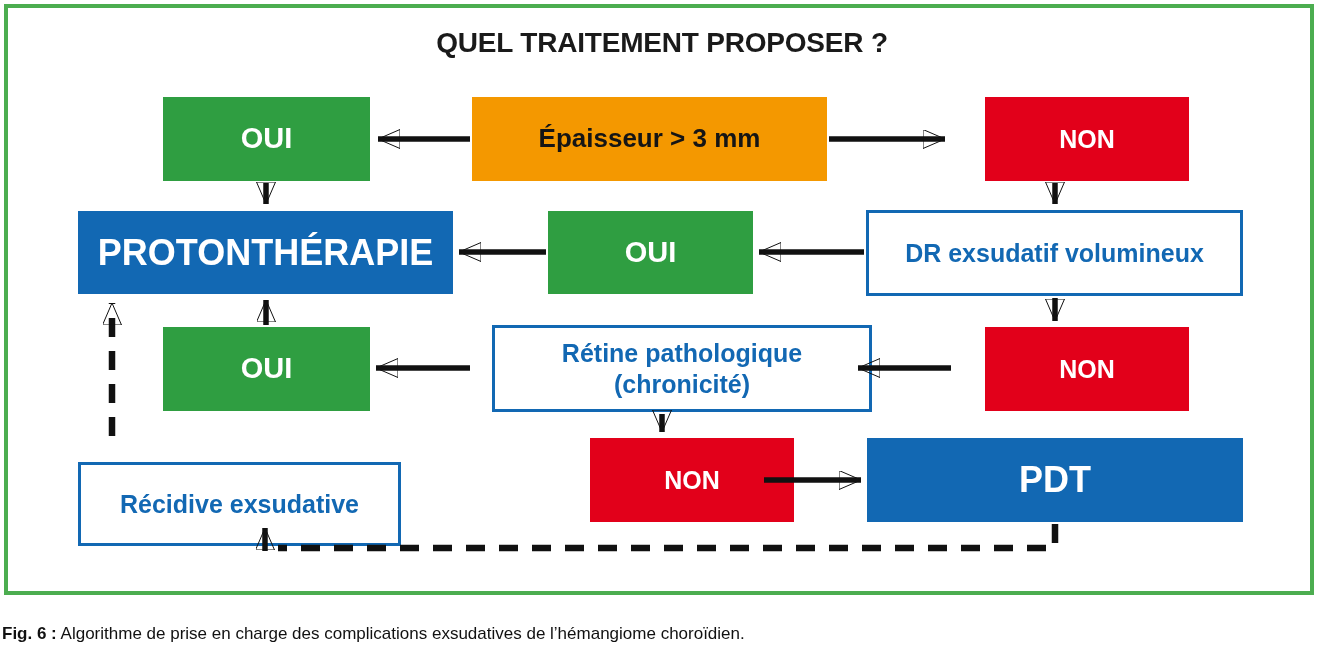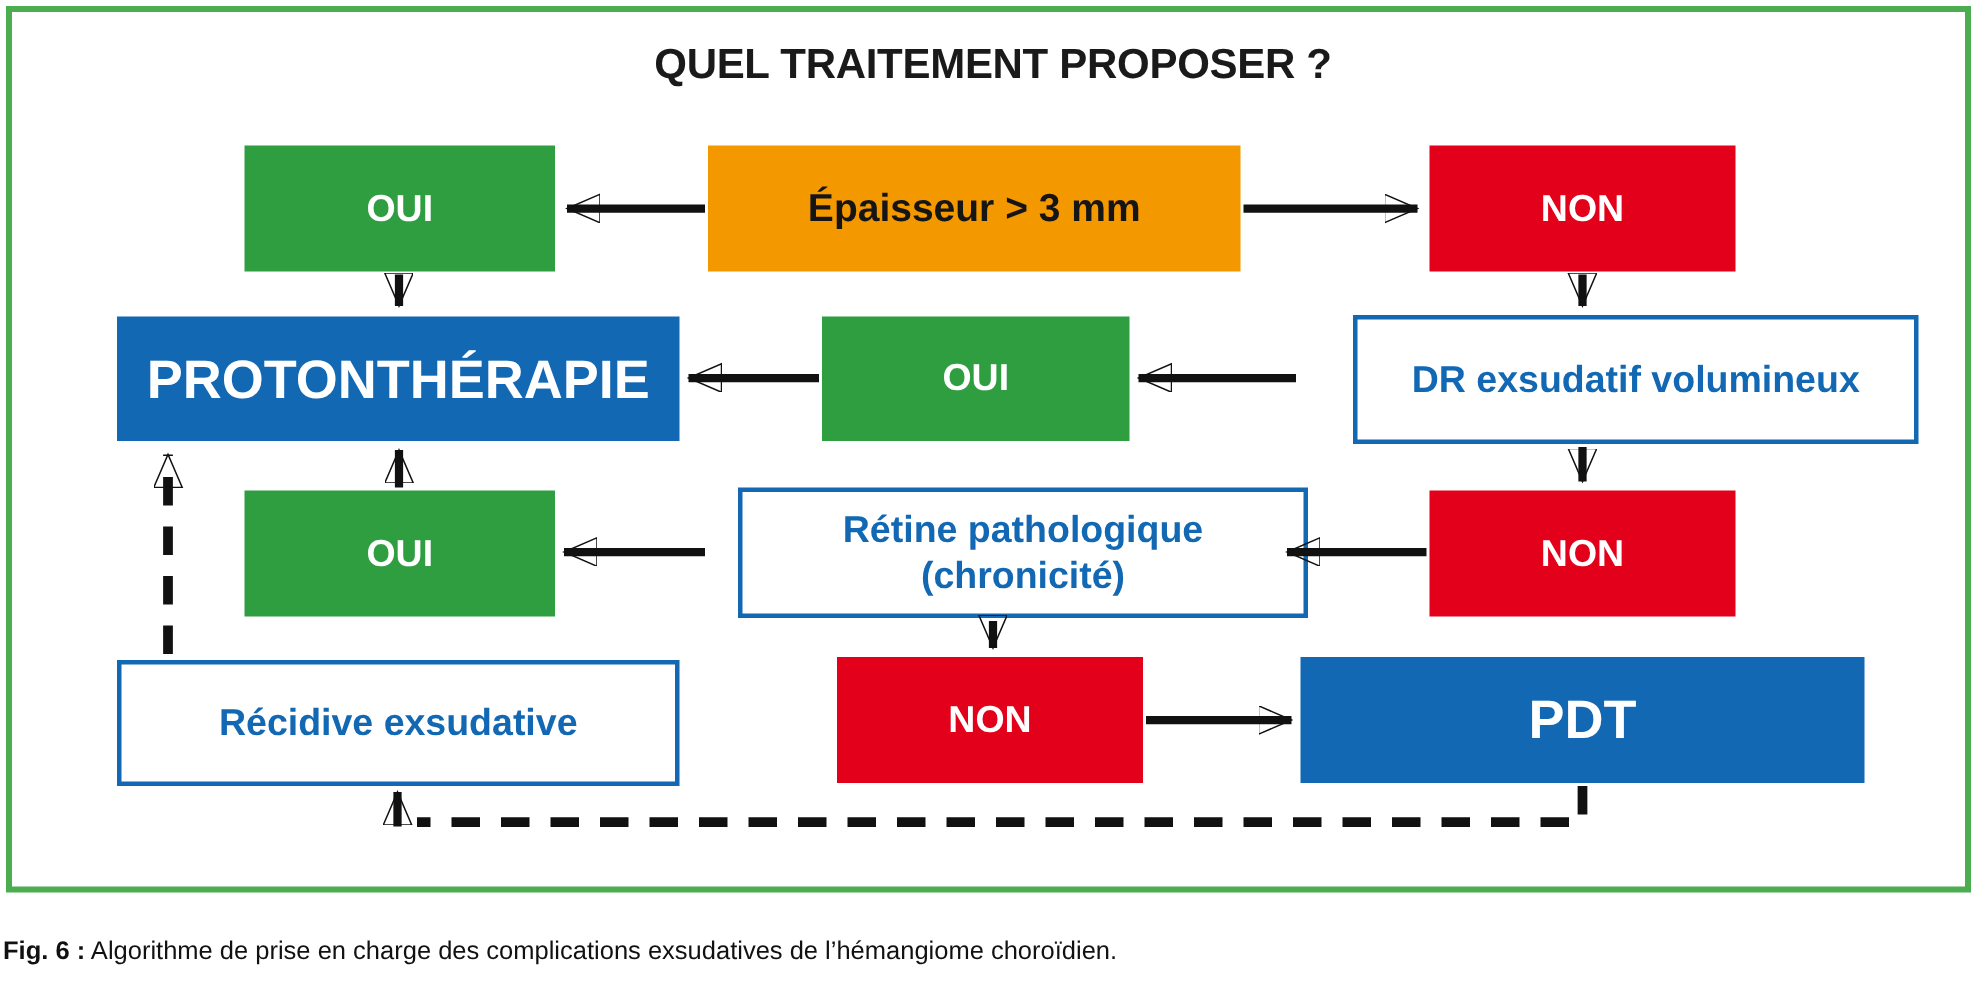--- a/index.html
+++ b/index.html
@@ -14,37 +14,37 @@
   }
   .title{
     position:absolute;left:2px;top:27px;width:1320px;text-align:center;
     font-size:28px;font-weight:bold;color:#1a1a1a;letter-spacing:-0.2px;
   }
   .box{
     position:absolute;box-sizing:border-box;
     display:flex;flex-direction:column;align-items:center;justify-content:center;
     font-weight:bold;text-align:center;line-height:1.22;
   }
-  .box.green{background:var(--green);color:#ffffff;font-size:25px;}
-  .box.red{background:var(--red);color:#ffffff;font-size:25px;}
+  .box.green{background:var(--green);color:#ffffff;font-size:29px;}
+  .box.red{background:var(--red);color:#ffffff;font-size:25px;margin-left:32px;}
   .box.blue{background:var(--blue);color:#ffffff;font-size:36px;}
   .box.orange{background:var(--orange);color:#151515;font-size:26px;}
   .box.outline{background:#ffffff;border:3px solid var(--blue);color:var(--blue);font-size:25px;}
 
   
   #n-oui-top   {left:163px;top:97px; width:207px;height:84px;}
   #n-epaisseur {left:472px;top:97px; width:355px;height:84px;}
   #n-non-top   {left:953px;top:97px; width:204px;height:84px;}
   #n-proton    {left:78px; top:211px;width:375px;height:83px;}
   #n-oui-mid   {left:548px;top:211px;width:205px;height:83px;}
-  #n-dr        {left:866px;top:210px;width:377px;height:86px;margin-left:36px;}
+  #n-dr        {left:866px;top:210px;width:377px;height:86px;}
   #n-oui-low   {left:163px;top:327px;width:207px;height:84px;}
   #n-retine    {left:472px;top:325px;width:380px;height:87px;margin-left:20px;}
   #n-non-mid   {left:953px;top:327px;width:204px;height:84px;}
-  #n-recidive  {left:78px; top:440px;width:375px;height:84px;}
+  #n-recidive  {left:78px; top:462px;width:323px;height:84px;}
   #n-non-low   {left:558px;top:438px;width:204px;height:84px;}
   #n-pdt       {left:867px;top:438px;width:376px;height:84px;text-align:center;}
 
   svg.arrows{position:absolute;left:0;top:0;width:1320px;height:661px;pointer-events:none;}
   svg.arrows line, svg.arrows path{stroke:#111111;fill:none;}
   .solid{stroke-width:5.5px;}
   .dashed{stroke-width:6.5px;stroke-dasharray:19 14;}
 
   .caption{
     position:absolute;left:2px;top:624px;width:1316px;

